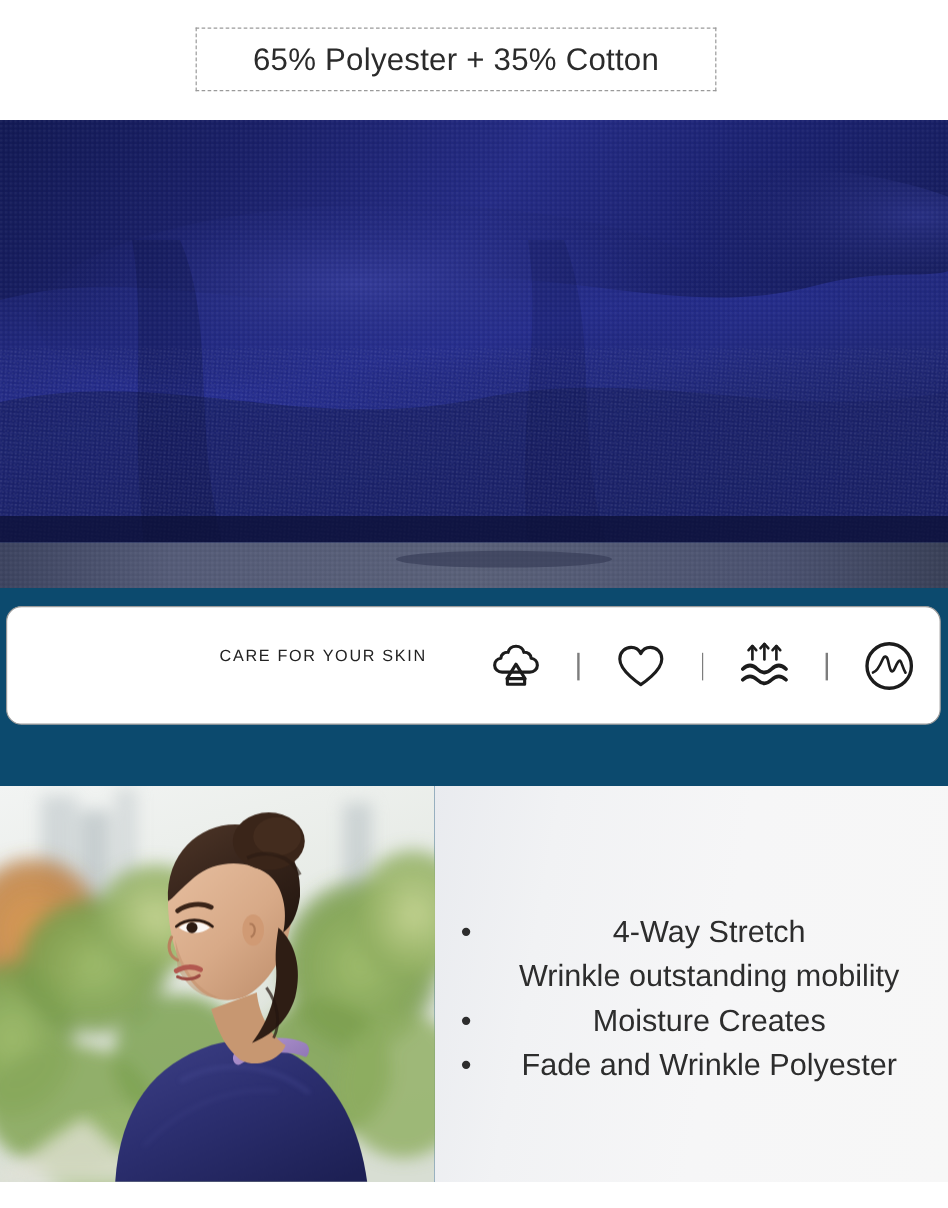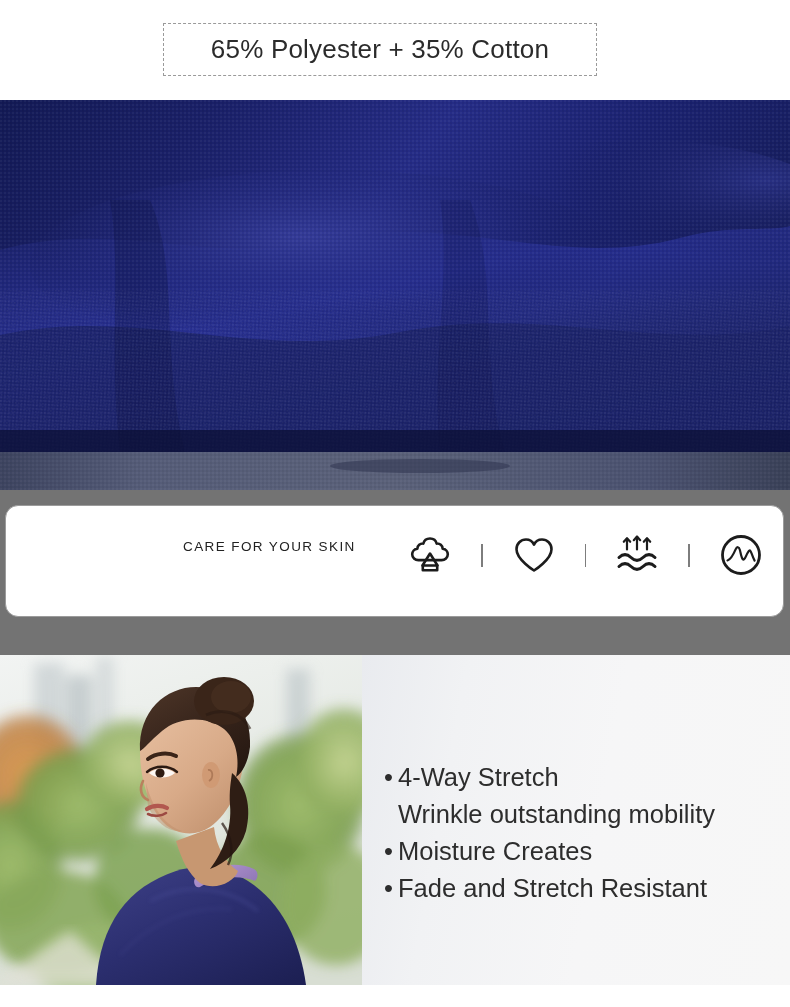--- a/index.html
+++ b/index.html
@@ -9,21 +9,21 @@
     height: 1007px;
     background: #ffffff;
     font-family: "Liberation Sans", sans-serif;
     overflow: hidden;
   }
 
   .page {
     position: relative;
     width: 790px;
     height: 1007px;
-    background: #737373;
+    background: #0c4a6e;
     padding-left: 36px;
   }
 
   
   .composition-band {
     position: absolute;
     left: 0; top: 0;
     width: 790px; height: 100px;
     background: #ffffff;
   }
@@ -51,21 +51,21 @@
     left: 0; top: 100px;
     width: 790px; height: 390px;
     overflow: hidden;
   }
   .fabric-svg { display: block; width: 790px; height: 390px; }
 
   
   .care-card {
     position: absolute;
     left: 5px; top: 505px;
-    width: 779px; height: 112px;
+    width: 779px; height: 99px;
     border: 1px solid #9b9b9b;
     border-radius: 13px;
     background: #ffffff;
   }
   .care-label {
     position: absolute;
     left: 177px; top: 33px;
     font-size: 13.5px;
     color: #222222;
     letter-spacing: 1.4px;
@@ -129,21 +129,21 @@
     white-space: nowrap;
   }
   .feature-bullet {
     width: 14px;
     flex: none;
     font-size: 25.5px;
     line-height: 37px;
     color: #2d2d2d;
   }
   .feature-bullet.blank { visibility: hidden; }
-  .feature-text { flex: 1 1 auto; }
+  .feature-text { flex: 1 1 auto; text-align: center; }
 
   .footer-white {
     position: absolute;
     left: 0; top: 985px;
     width: 790px; height: 22px;
     background: #ffffff;
   }
 </style>
 </head>
 <body>
@@ -448,21 +448,21 @@
           <span class="feature-text">Wrinkle outstanding mobility</span>
         </div>
 
         <div class="feature-line">
           <span class="feature-bullet">•</span>
           <span class="feature-text">Moisture Creates</span>
         </div>
 
         <div class="feature-line">
           <span class="feature-bullet">•</span>
-          <span class="feature-text">Fade and Stretch Resistant</span>
+          <span class="feature-text">Fade and Wrinkle Polyester</span>
         </div>
 
       </div>
     </div>
   </div>
 
   <div class="footer-white"></div>
 
 </div>
 

